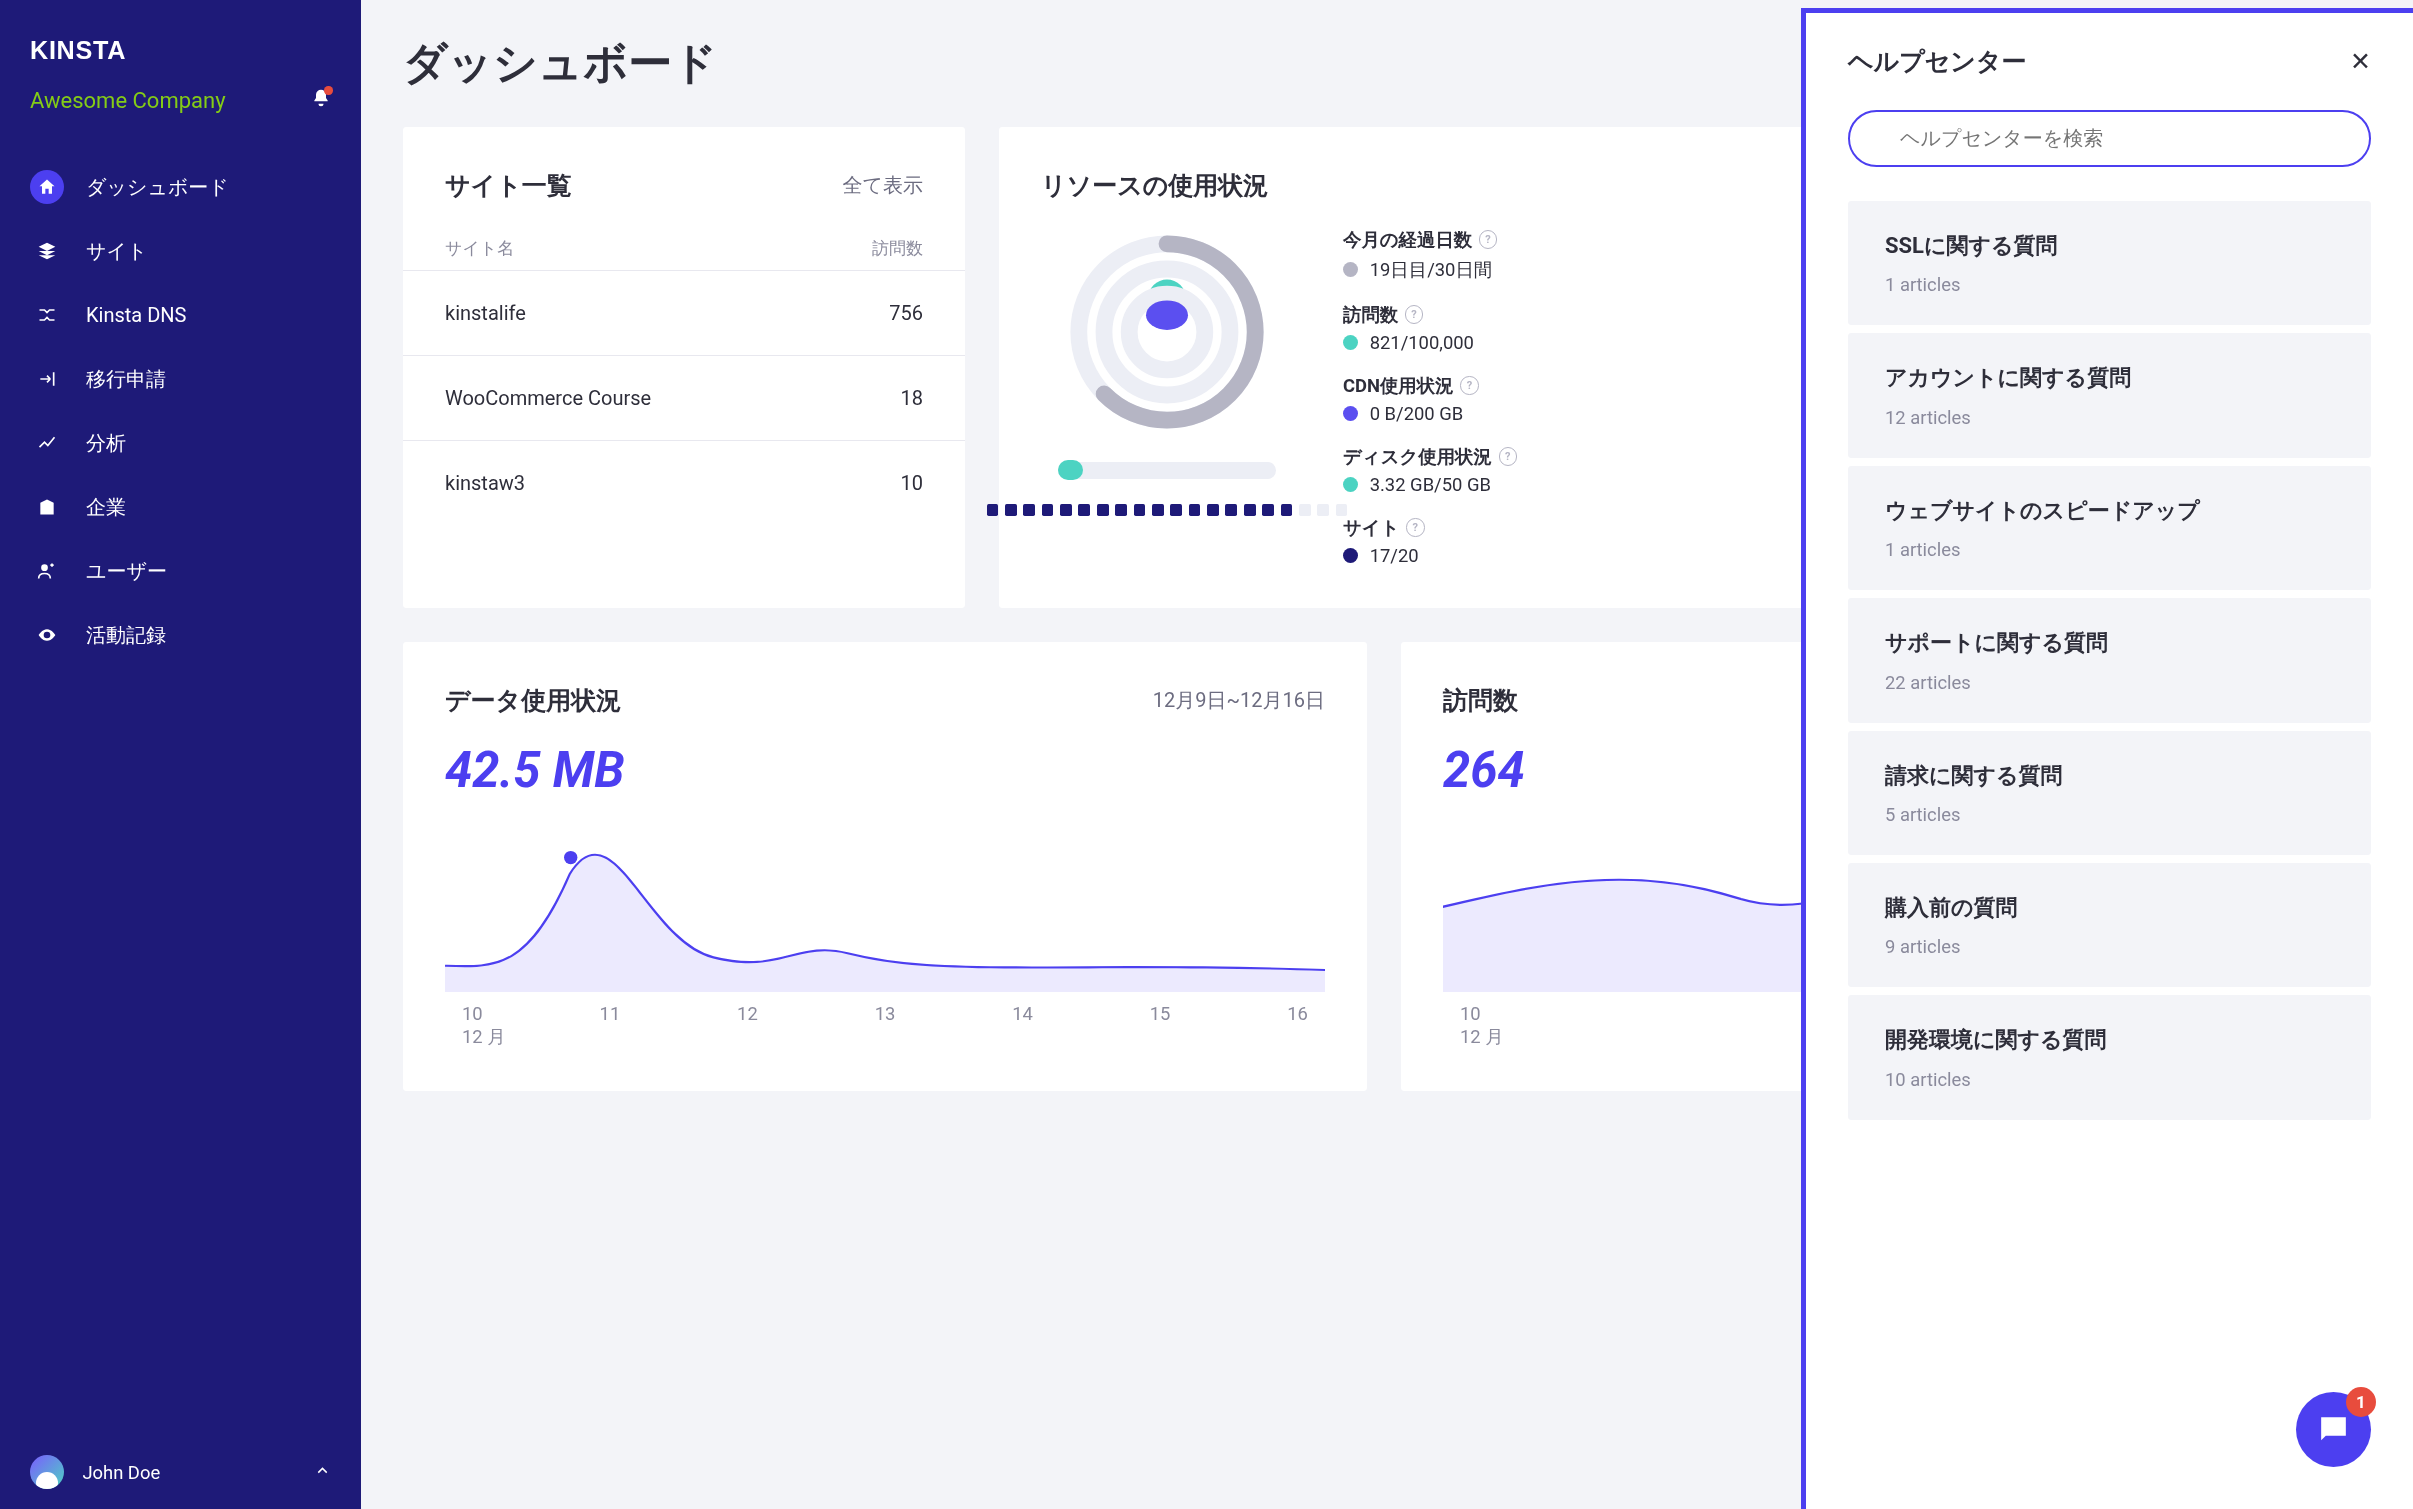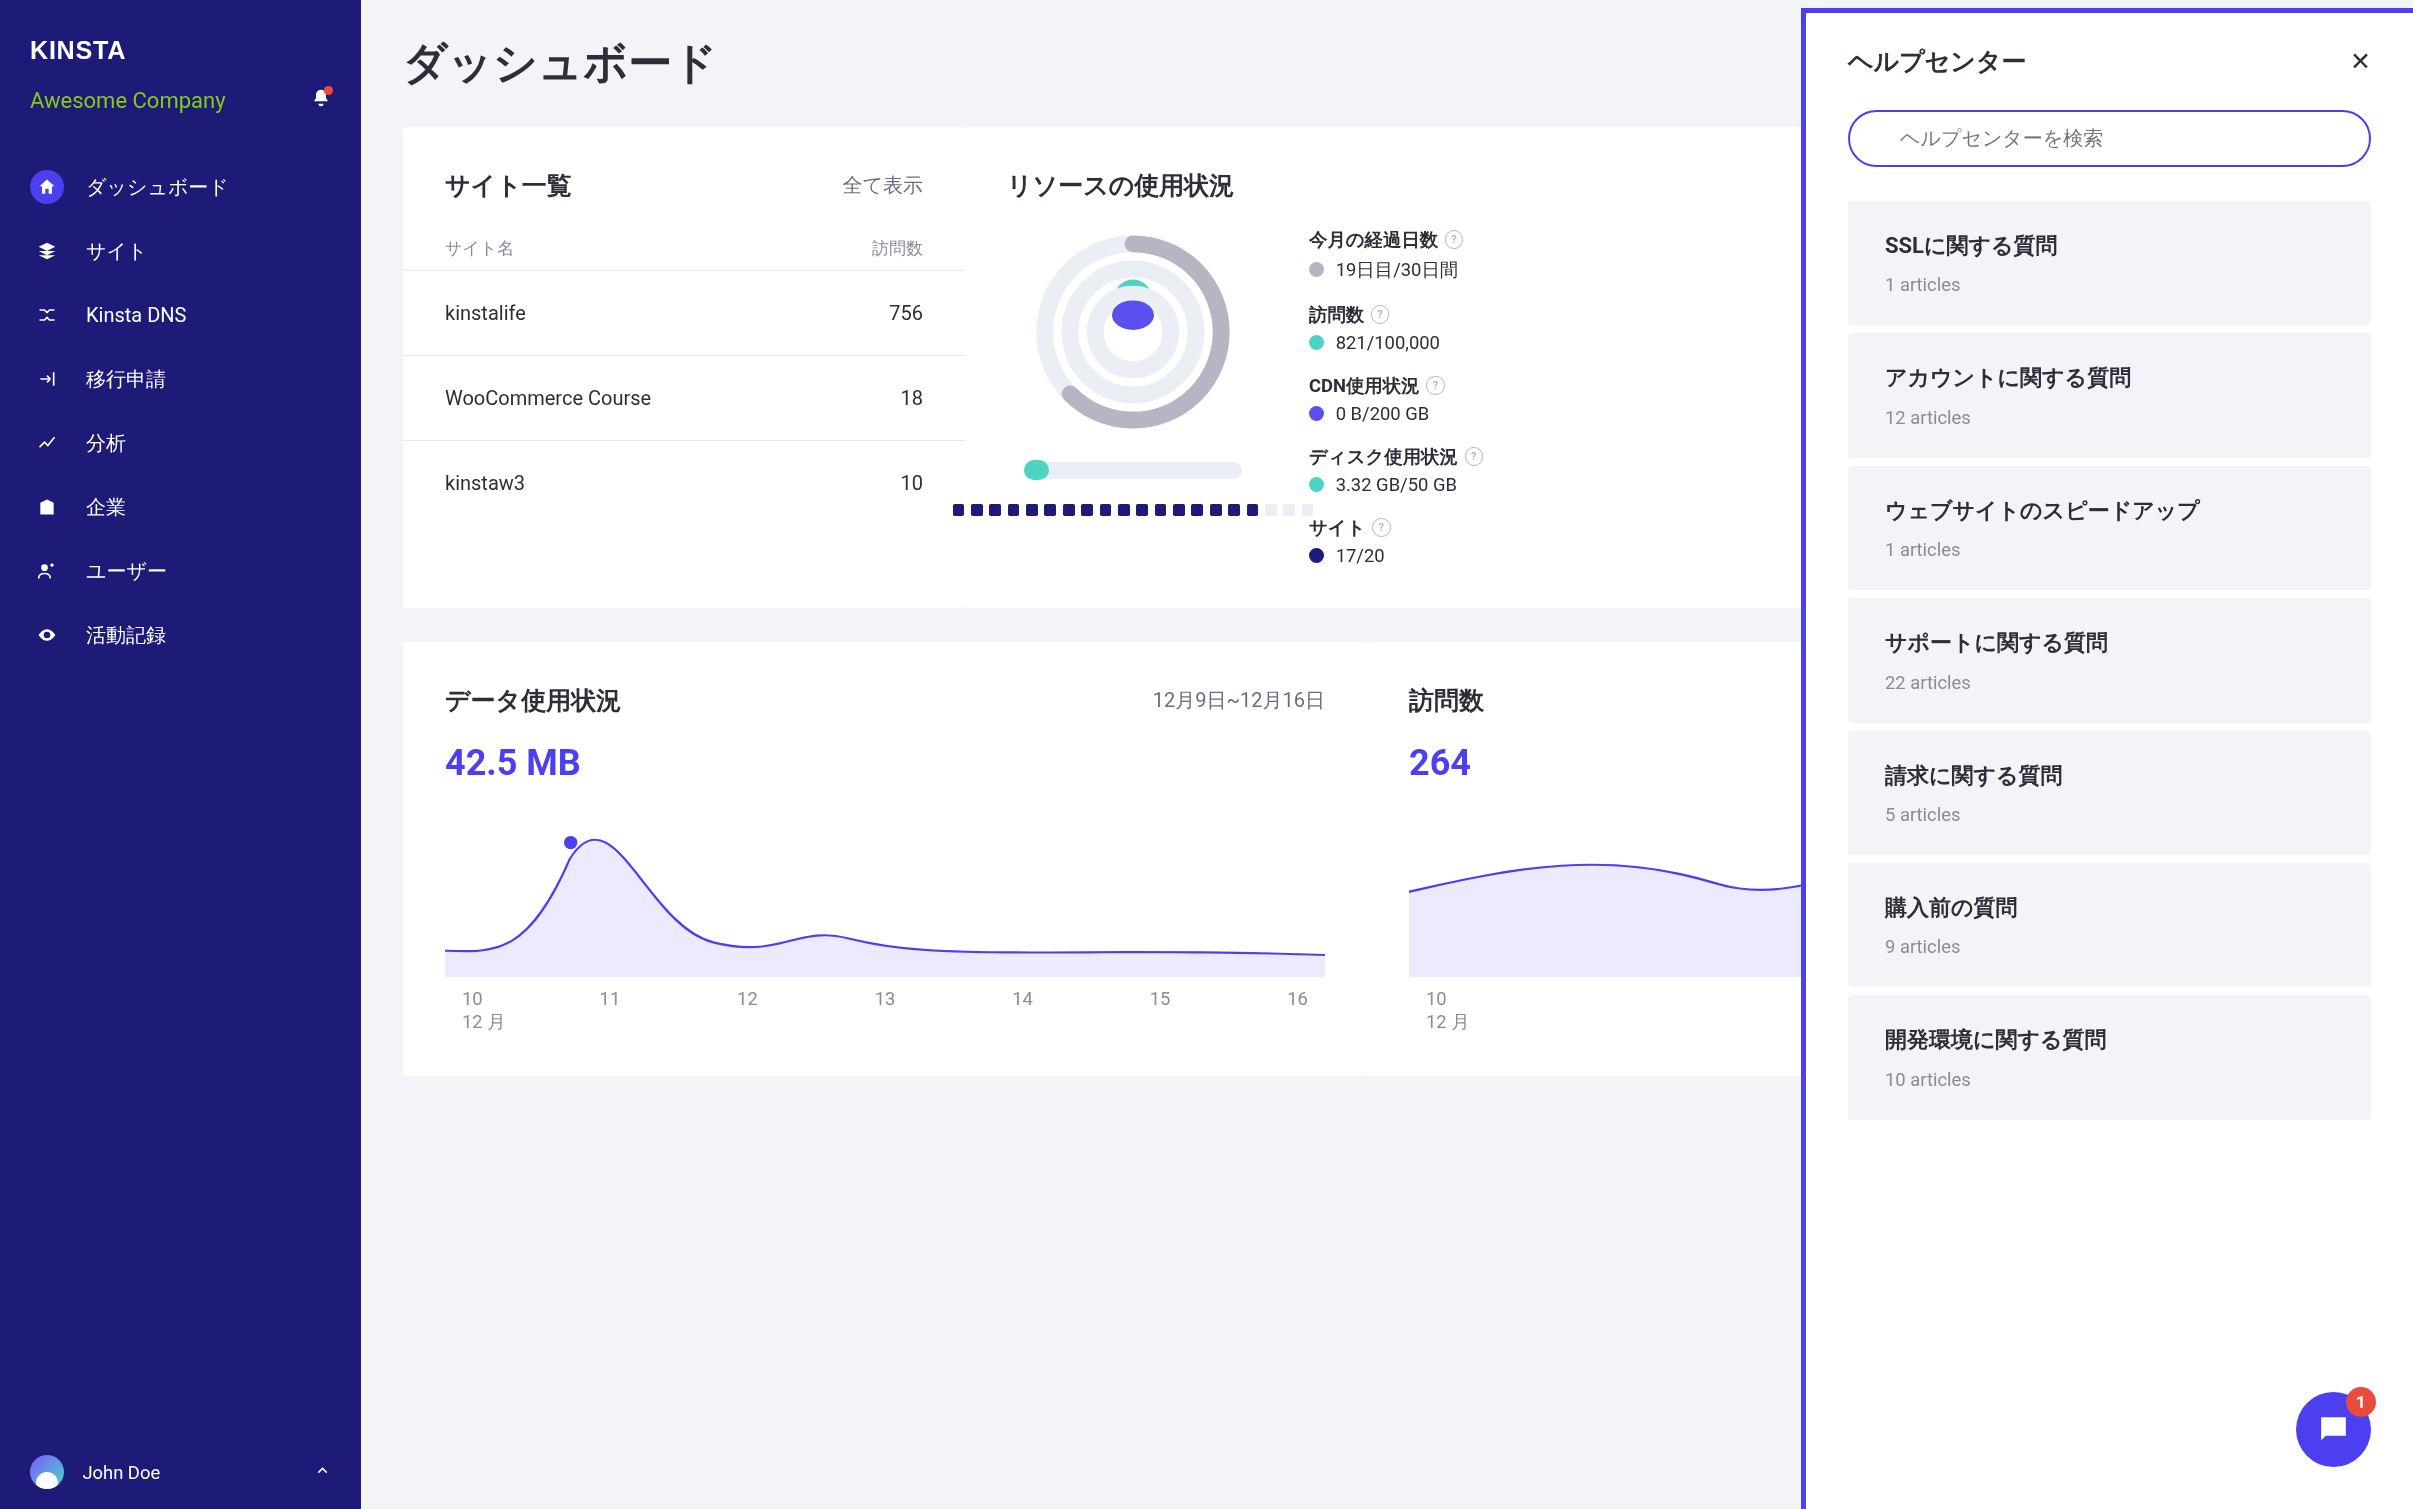--- a/index.html
+++ b/index.html
@@ -20,21 +20,21 @@
 .nav-item svg { width:20px; height:20px; }
 .user-row { display:flex; align-items:center; padding:20px 30px; gap:18.4px; cursor:pointer; }
 .avatar { width:34px; height:34px; border-radius:50%; background:linear-gradient(135deg,#7b5cff 0%,#4cd3c2 100%); flex-shrink:0; position:relative; overflow:hidden; }
 .avatar::after { content:""; position:absolute; bottom:-5px; left:50%; transform:translateX(-50%); width:22px; height:22px; background:#fff; border-radius:50%; }
 .user-name { color:#fff; font-size:18.4px; flex:1; }
 .user-chevron { color:#fff; }
 
 
 .main { position:absolute; left:361px; top:0; right:0; height:1509px; padding:34px 42px; overflow:hidden; }
 .page-title { font-size:44px; font-weight:700; color:#2e2e3a; margin-bottom:34px; }
-.row { display:flex; margin-bottom:34px; }
+.row { display:flex; gap:34px; margin-bottom:34px; }
 
 
 .card { background:#fff; border-radius:3.4px; padding:42px; flex:1; }
 .card-header { display:flex; justify-content:space-between; align-items:center; margin-bottom:25px; }
 .card-title { font-size:25px; font-weight:700; color:#2e2e3a; }
 .view-all { color:#6c6c80; font-size:20px; cursor:pointer; }
 .date-range { color:#6c6c80; font-size:20px; }
 
 
 .sites-card { width:562px; flex:0 0 562px; padding:42px 0; }
@@ -55,21 +55,21 @@
 .dots-row { display:flex; gap:6.7px; }
 .dot { width:11.7px; height:11.7px; border-radius:1.7px; background:#1e1a78; }
 .metrics { flex:1; display:flex; flex-direction:column; gap:20px; }
 .metric-label { font-size:18.4px; font-weight:700; color:#2e2e3a; display:flex; align-items:center; gap:6.7px; }
 .info-icon { display:inline-flex; align-items:center; justify-content:center; width:18.4px; height:18.4px; border:1.7px solid #b5b5c4; border-radius:50%; font-size:11px; color:#b5b5c4; }
 .metric-value { display:flex; align-items:center; gap:11.7px; font-size:18.4px; color:#2e2e3a; margin-top:5px; }
 .legend-dot { width:15px; height:15px; border-radius:50%; }
 
 
 .chart-card { position:relative; }
-.big-number { font-size:36px; font-weight:700; color:#4c3ff0; margin:8.4px 0 25px; }
+.big-number { font-size:49px; font-weight:700; color:#4c3ff0; margin:8.4px 0 25px;font-style:italic; }
 .sparkline { width:100%; height:168px; }
 .x-axis { display:flex; justify-content:space-between; padding:8.4px 17px 0; color:#8a8a9c; font-size:18.4px; }
 .x-month-row { display:flex; justify-content:flex-start; padding-left:17px; color:#8a8a9c; font-size:18.4px; }
 
 
 .help-panel { position:absolute; right:0; top:8px; width:612px; height:1509px; background:#fff; border:5px solid #4c3ff0; border-right:none; display:flex; flex-direction:column; }
 .help-header { display:flex; justify-content:space-between; align-items:center; padding:32px 42px; }
 .help-title { font-size:25px; font-weight:700; color:#2e2e3a; }
 .help-close { cursor:pointer; font-size:25px; color:#2e2e3a; }
 .help-search-wrap { padding:0 42px 34px; }

